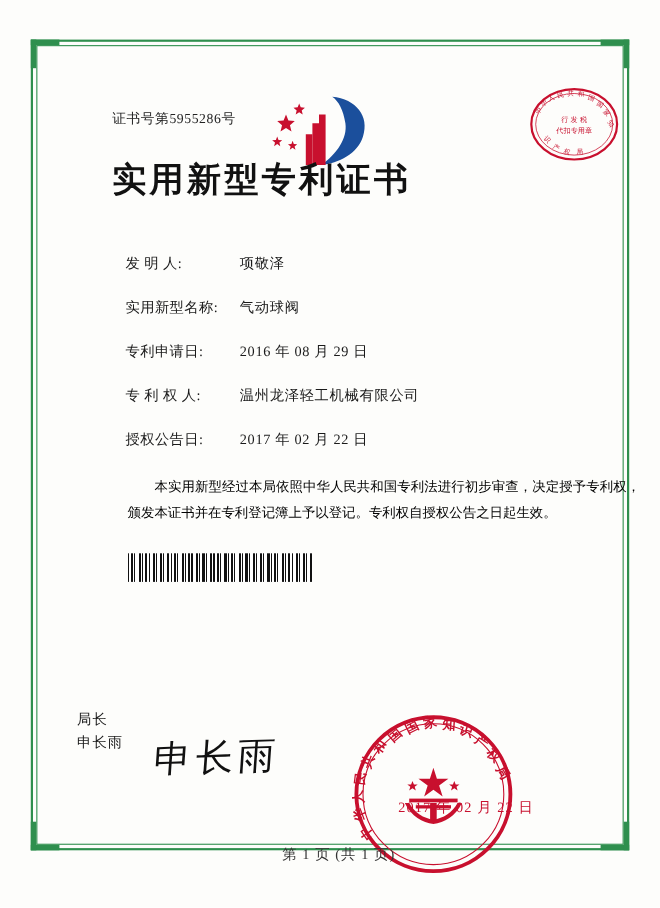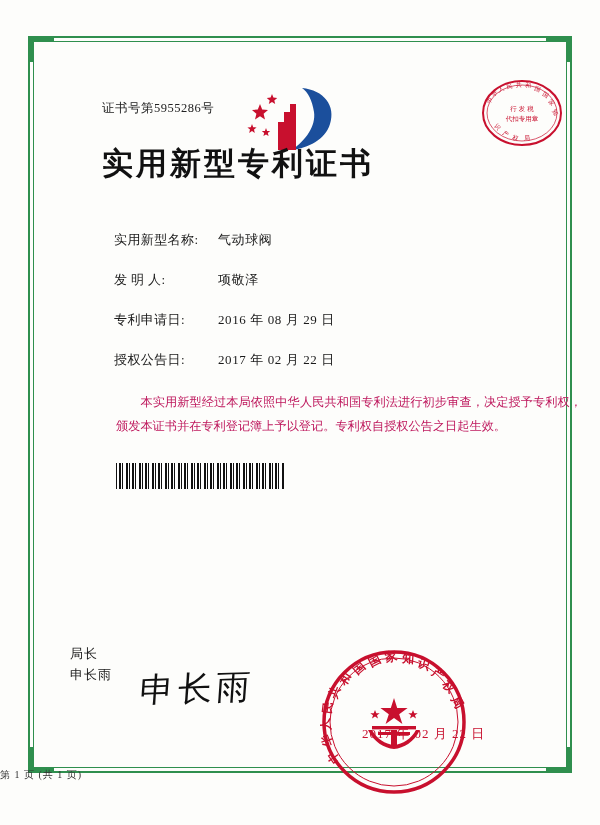--- a/index.html
+++ b/index.html
@@ -115,21 +115,21 @@
 
   .paras {
     margin-top: 16px;
     padding: 0 12px 0 14px;
   }
   .para {
     font-size: 12.2px;
     line-height: 1.95;
     text-indent: 2em;
     text-align: justify;
-    color: #be185d;
+    color: #000000;
     margin: 0 0 2px 0;
   }
 
   .barcode {
     margin: 24px 0 0 14px;
     height: 26px;
     width: 168px;
     background:
       repeating-linear-gradient(to right,
         #111 0px, #111 1px, #fff 1px, #fff 3px,
@@ -171,24 +171,25 @@
     left: 362px;
     top: 725px;
     font-size: 13px;
     color: #c8102e;
     letter-spacing: 1px;
     font-family: "Liberation Serif", serif;
   }
 
   .page-foot {
     position: absolute;
-    left: 0;
+    left: 16px;
     right: 0;
     top: 768px;
-    font-size: 10px;
+    text-align: center;
+    font-size: 13px;
     color: #333;
     letter-spacing: 1px;
   }
 </style>
 </head>
 <body>
 
 <div class="page">
 
   <div class="border-outer"></div>
@@ -244,27 +245,30 @@
   </div>
 
   <div class="content">
 
     <div class="cert-no">证书号第5955286号</div>
 
     <div class="title">实用新型专利证书</div>
 
     <div class="fields">
       <div class="field">
+        <span class="lbl">发 明 人:</span><span class="val">项敬泽</span>
+      </div>
+      <div class="field">
         <span class="lbl">实用新型名称:</span><span class="val">气动球阀</span>
       </div>
       <div class="field">
-        <span class="lbl">发 明 人:</span><span class="val">项敬泽</span>
-      </div>
-      <div class="field">
         <span class="lbl">专利申请日:</span><span class="val">2016 年 08 月 29 日</span>
+      </div>
+      <div class="field">
+        <span class="lbl">专 利 权 人:</span><span class="val">温州龙泽轻工机械有限公司</span>
       </div>
       <div class="field">
         <span class="lbl">授权公告日:</span><span class="val">2017 年 02 月 22 日</span>
       </div>
     </div>
 
     <div class="paras">
       <p class="para">本实用新型经过本局依照中华人民共和国专利法进行初步审查，决定授予专利权，颁发本证书并在专利登记簿上予以登记。专利权自授权公告之日起生效。</p>
     </div>
 

